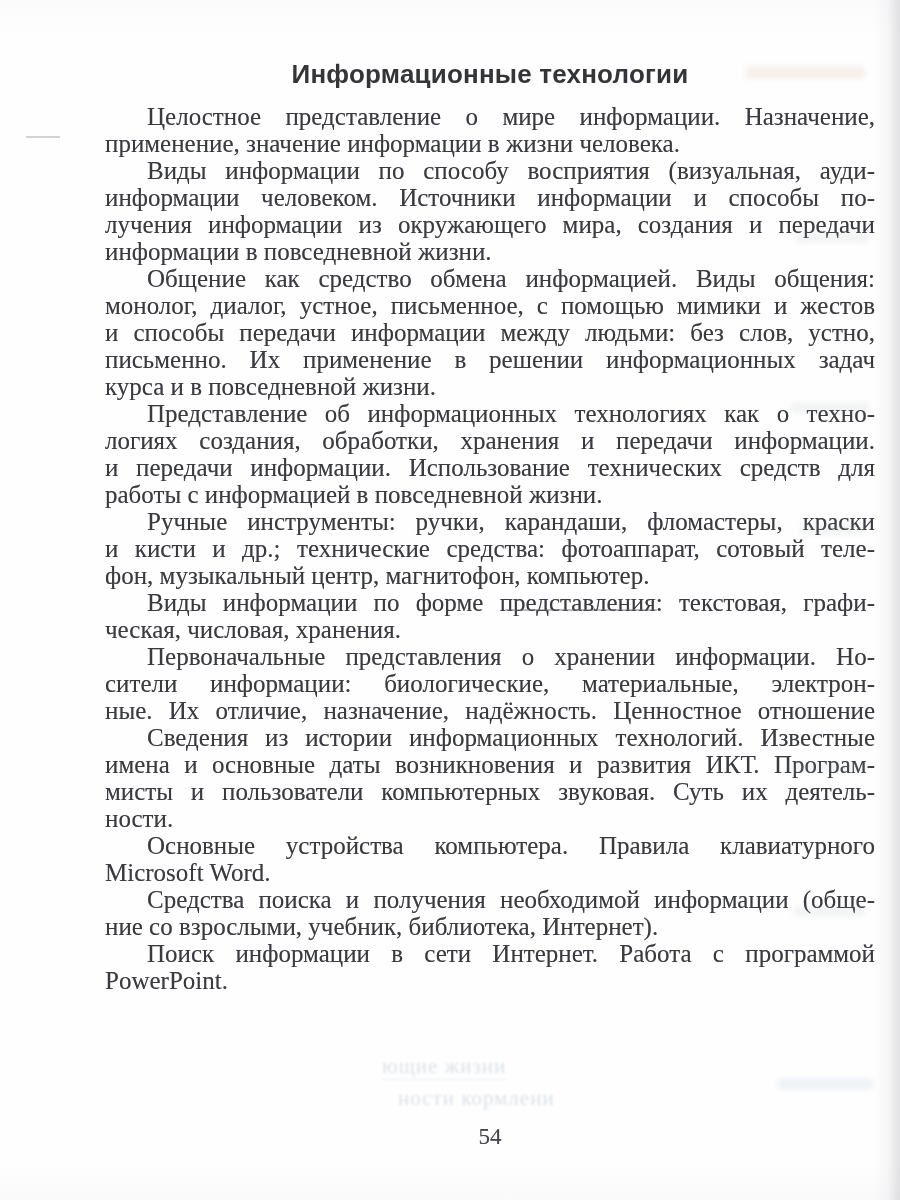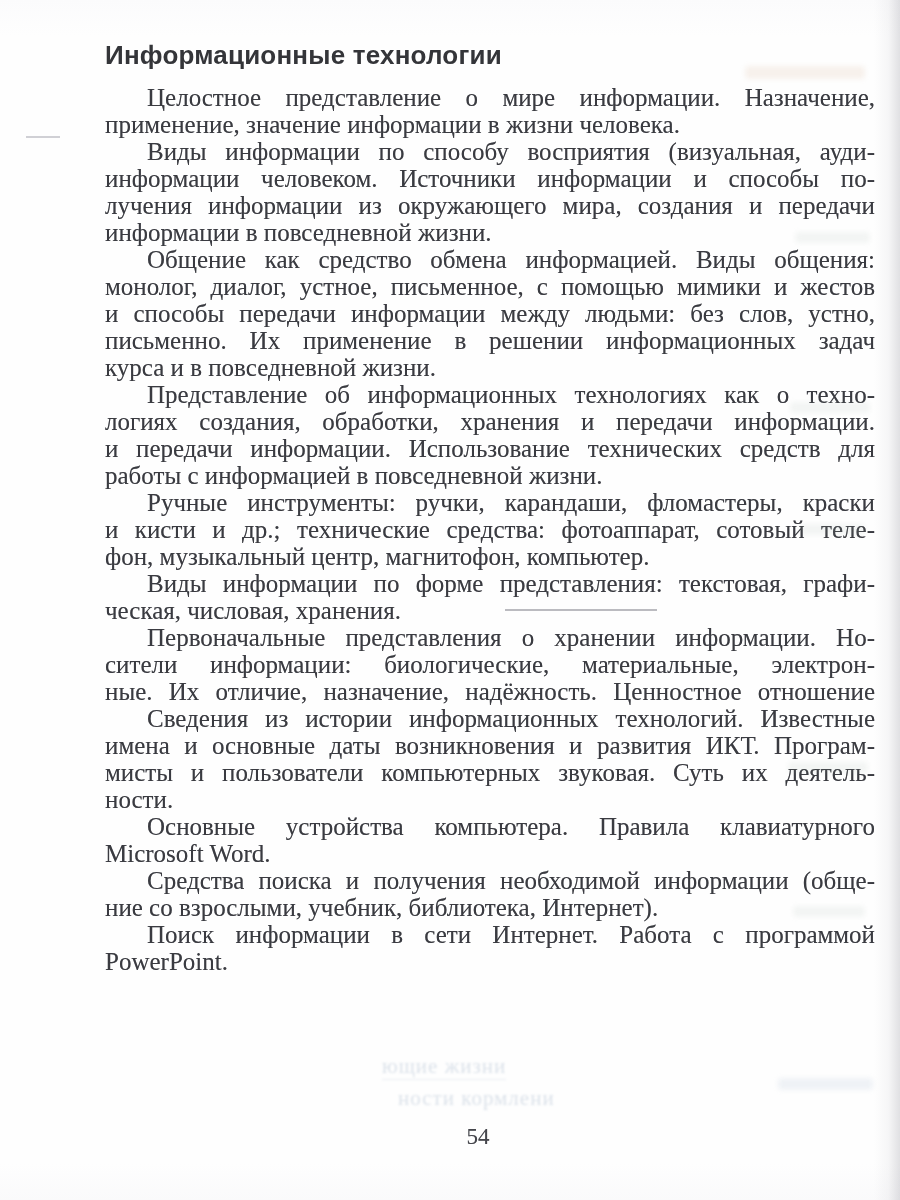--- a/index.html
+++ b/index.html
@@ -17,36 +17,36 @@
   
   .edge-shadow {
     position:absolute; top:0; right:0; width:26px; height:1200px;
     background:linear-gradient(to right, rgba(120,120,132,0) 0%, rgba(120,120,132,0.06) 55%, rgba(105,105,118,0.20) 100%);
     pointer-events:none;
   }
   .textblock {
     position:absolute; left:105px; top:0; width:770px;
   }
   .title {
-    margin:39px 0 13px 0;
+    margin:58px 0 13px 0;
     font-family:"Liberation Sans", sans-serif;
     font-weight:bold; font-size:26px; line-height:32px;
-    color:#343539; letter-spacing:0.2px;
+    text-align:center; color:#343539; letter-spacing:0.2px;
   }
   .paras { width:770px; }
   .line {
     height:27px; line-height:27px; font-size:25px;
     color:#3a3b41; white-space:normal;
     text-shadow:0 0 0.5px rgba(58,59,65,0.45);
     text-align:left;
   }
   .jl { text-align:justify; text-align-last:justify; }
   .ind { text-indent:42px; }
   .pagenum {
-    position:absolute; left:93px; top:1124px; width:770px;
+    position:absolute; left:105px; top:1124px; width:770px;
     text-align:center; font-size:23px; color:#45464c;
     text-shadow:0 0 0.5px rgba(69,70,76,0.4);
   }
   
   .dash {
     position:absolute; left:26px; top:136px; width:34px; height:2px;
     background:rgba(140,140,152,0.40); filter:blur(0.6px);
   }
   .underline-artifact {
     position:absolute; left:505px; top:609px; width:152px; height:2px;

